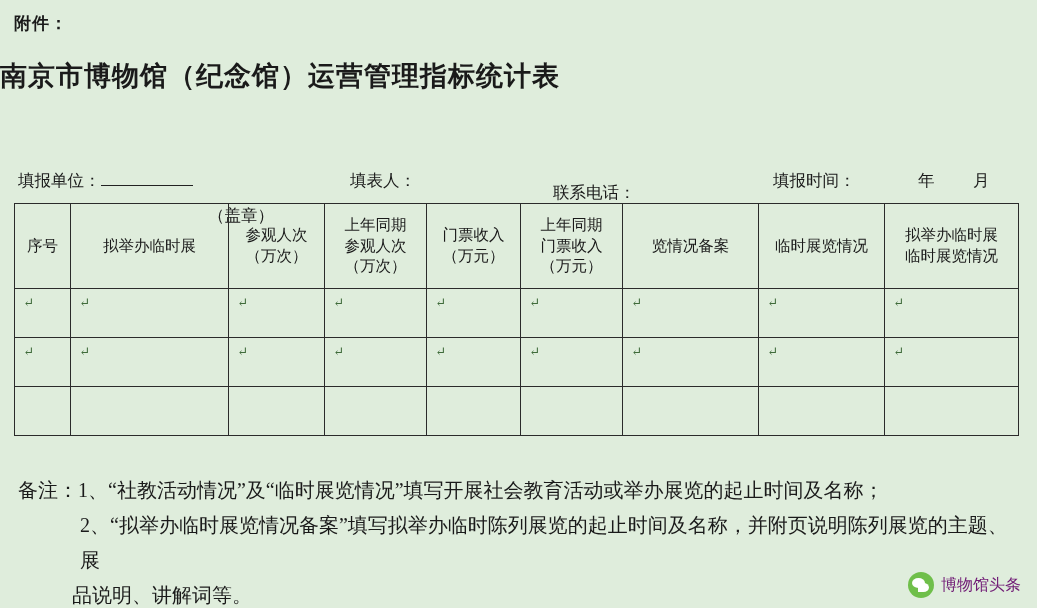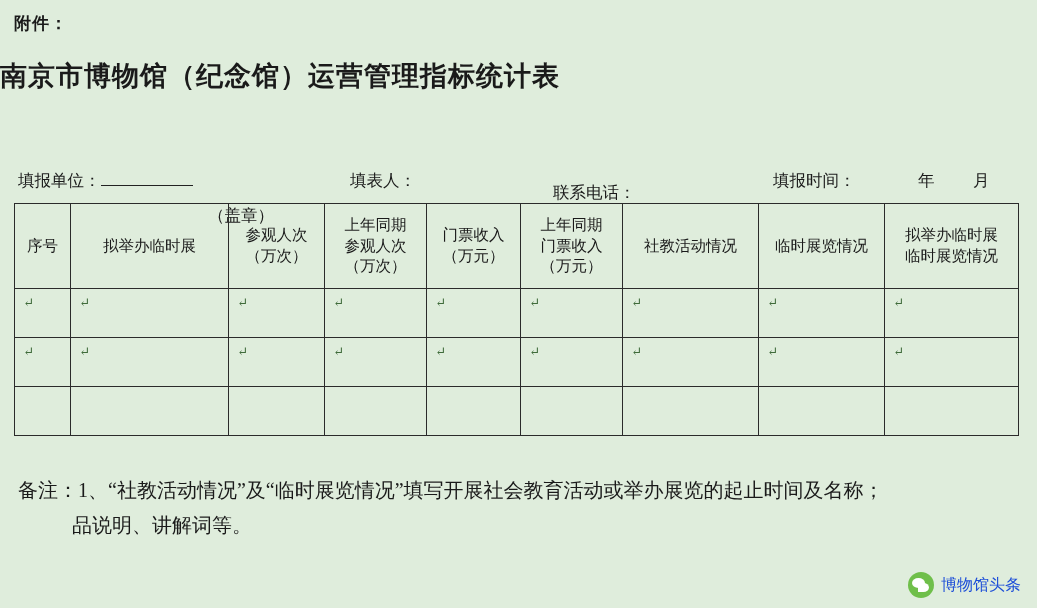--- a/index.html
+++ b/index.html
@@ -116,21 +116,21 @@
   .note-line3 {
     margin-left: 54px;
   }
   .wm {
     position: absolute;
     right: 16px;
     bottom: 10px;
     display: flex;
     align-items: center;
     gap: 7px;
-    color: #1d4ed8;
+    color: #701a75;
     font-size: 16px;
     font-family: "Liberation Sans", sans-serif;
   }
   .wm-badge {
     width: 26px;
     height: 26px;
     border-radius: 50%;
     background: #6fbf4a;
     position: relative;
     display: inline-block;
@@ -202,21 +202,21 @@
         <th>
           <div>门票收入</div>
           <div>（万元）</div>
         </th>
         <th>
           <div>上年同期</div>
           <div>门票收入</div>
           <div>（万元）</div>
         </th>
         <th>
-          <div>社教活动情况</div>
+          <div>览情况备案</div>
         </th>
         <th>
           <div>临时展览情况</div>
         </th>
         <th>
           <div>拟举办临时展</div>
           <div>临时展览情况</div>
         </th>
       </tr>
     </thead>
@@ -254,20 +254,21 @@
         <td></td>
         <td></td>
       </tr>
     </tbody>
   </table>
 
   <div class="notes">
     <div>
       <span class="n-label">备注：</span><span>1、“社教活动情况”及“临时展览情况”填写开展社会教育活动或举办展览的起止时间及名称；</span>
     </div>
+    <div class="note-line2">2、“拟举办临时展览情况备案”填写拟举办临时陈列展览的起止时间及名称，并附页说明陈列展览的主题、展</div>
     <div class="note-line3">品说明、讲解词等。</div>
   </div>
 
   <div class="wm">
     <span class="wm-badge"></span>
     <span>博物馆头条</span>
   </div>
 
 </div>
 

